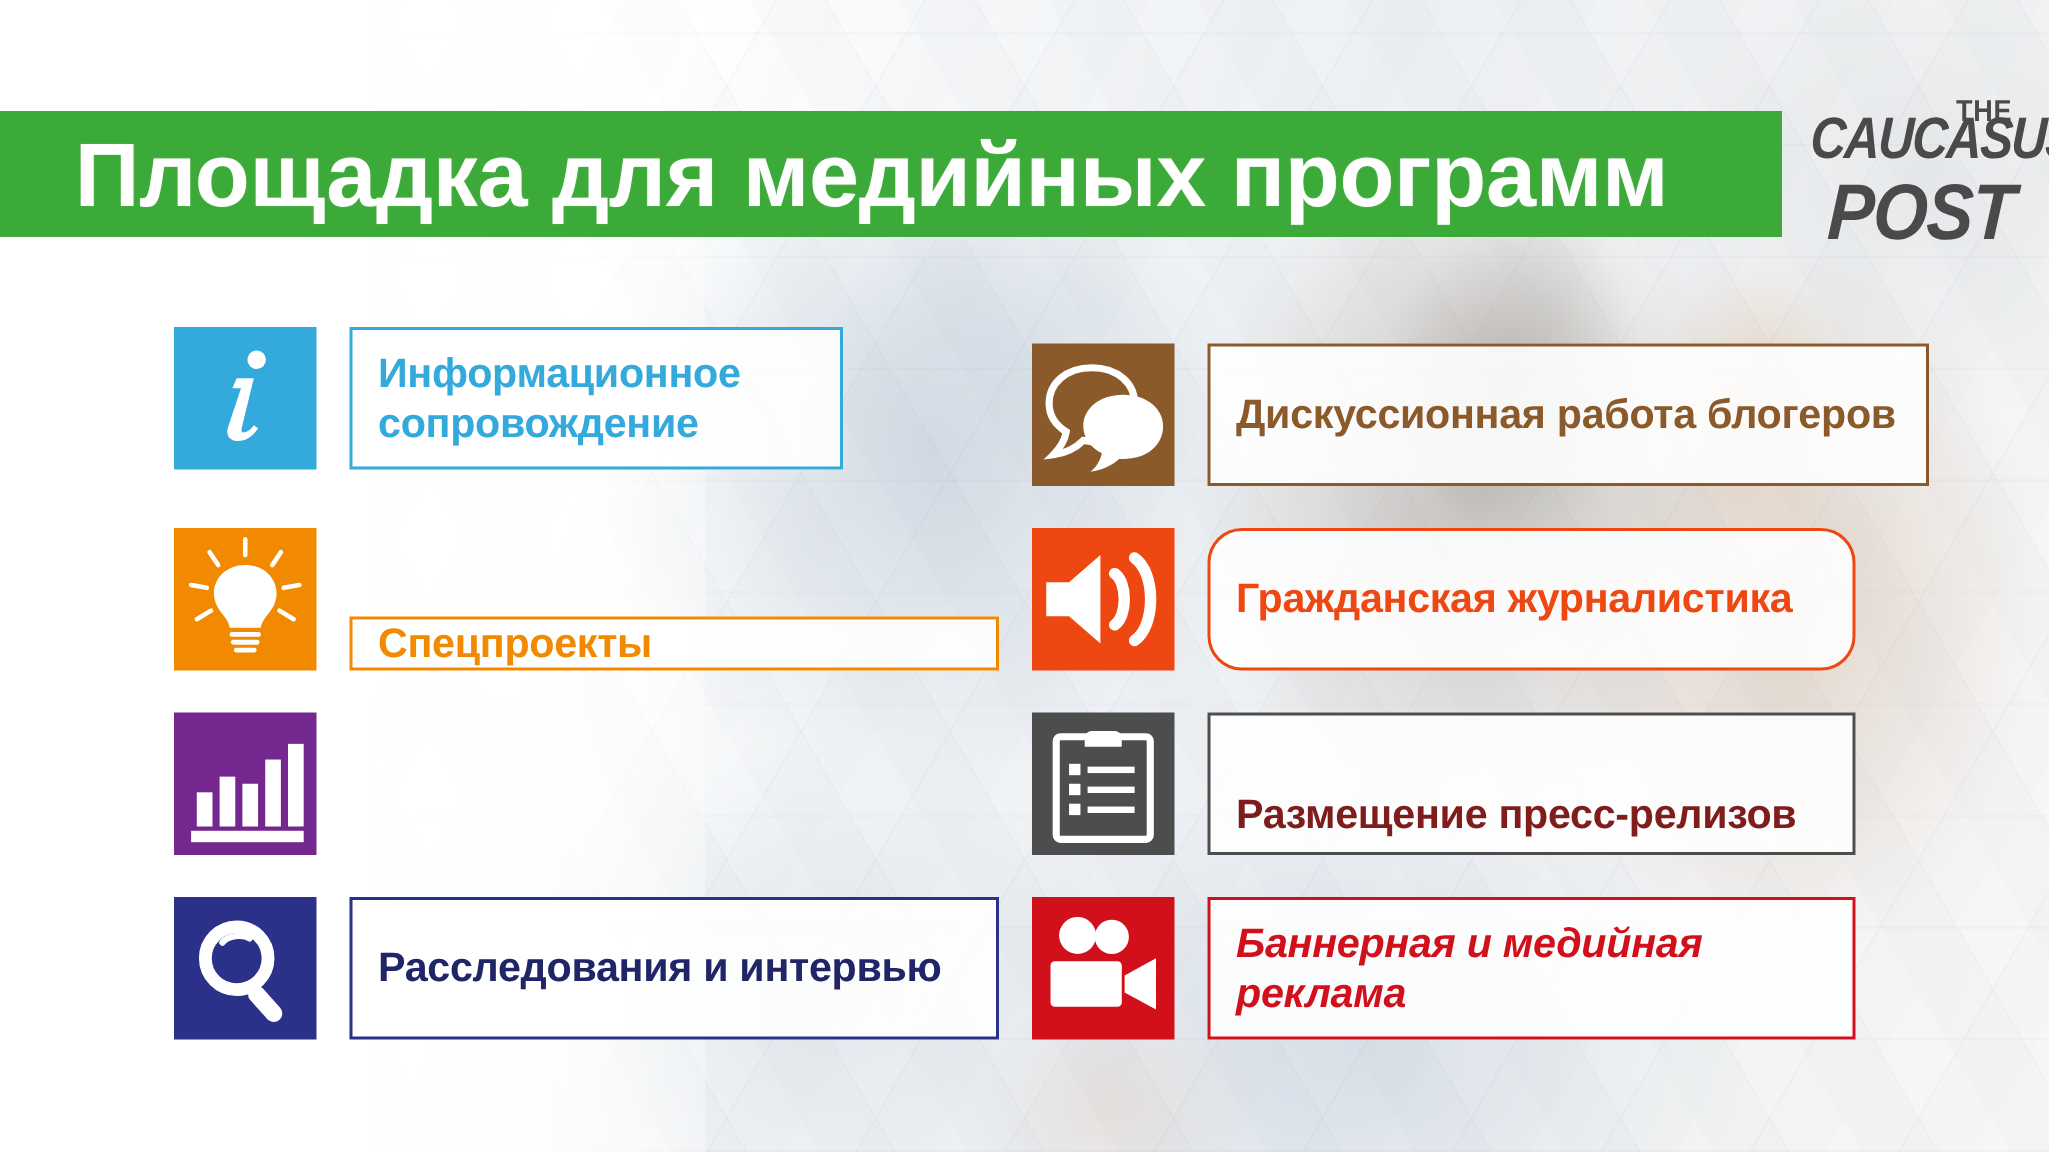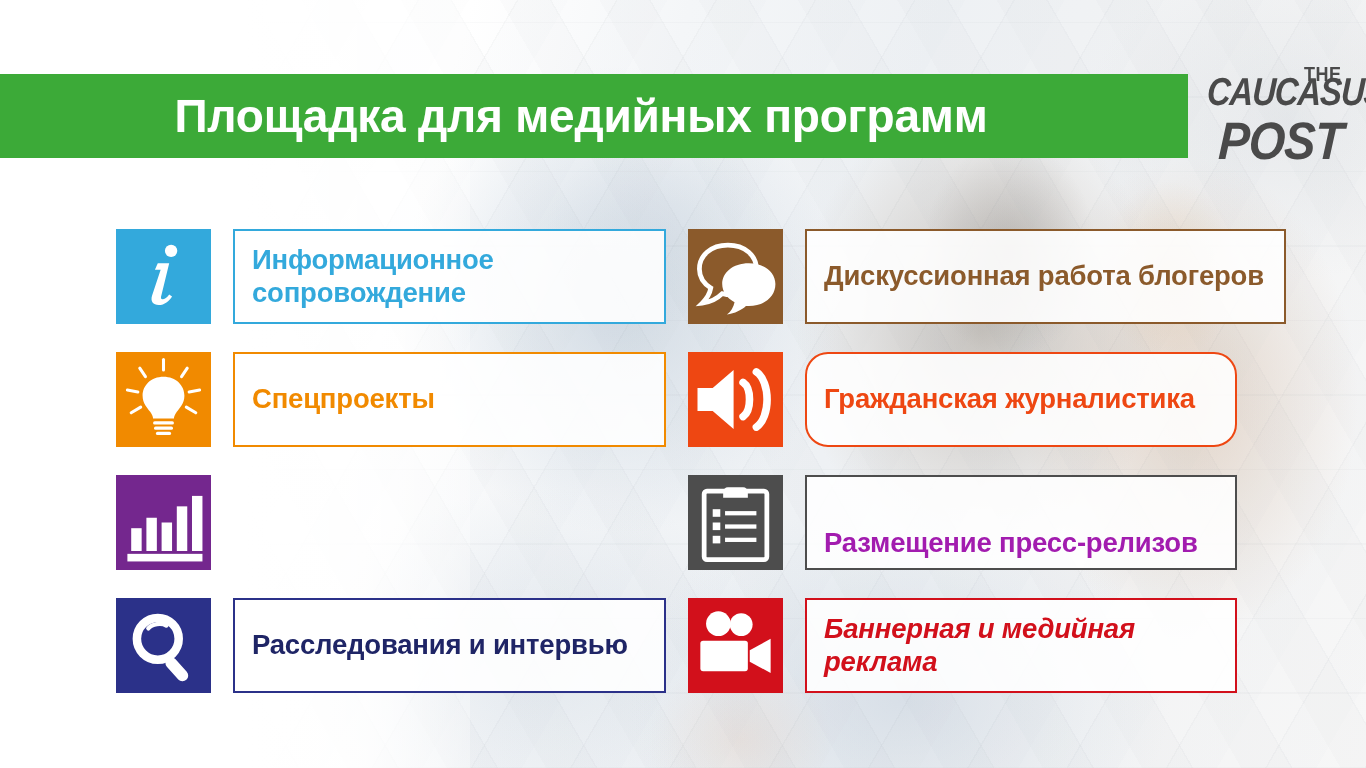--- a/index.html
+++ b/index.html
@@ -56,21 +56,21 @@
   }
 
   
   .title-band {
     position:absolute; left:0; top:74px; width:1188px; height:84px;
     background:#3CAA38;
     display:flex; align-items:center; justify-content:center;
   }
   .title-text {
     color:#ffffff;
-    font-size:46px;
+    font-size:60px;
     font-weight:bold;
     letter-spacing:-.2px;
     white-space:nowrap;
     padding-right:26px;
     text-shadow:0 0 1px rgba(255,255,255,.25);
   }
 
   
   .logo {
     position:absolute; left:1206px; top:66px; width:150px; height:100px;
@@ -148,32 +148,32 @@
 
   <div class="logo">
     <div class="logo-row1">
       <span class="logo-caucasus">CAUCASUS</span>
       <span class="logo-the">THE</span>
     </div>
     <span class="logo-post">POST</span>
   </div>
 
   <div id="cards-layer">
-      <div class="card white-fill" style="left: 116px; top: 229px; width: 550px;">
+      <div class="card white-fill" style="left: 116px; top: 218px; width: 446px;">
         <div class="icon-box" style="background: rgb(51, 169, 220);">
           <svg xmlns="http://www.w3.org/2000/svg" viewBox="0 0 100 100" width="95" height="95" class="icon-svg" fill="#fff">
             <circle cx="58" cy="23" r="6.5"></circle>
             <path d="M56 36 L44 36 C44 36 41 43 41 43 L47 43 L38 70 C36 76 39 80 45 80 C51 80 56 76 59 71 L56 69 C54 72 51 74 49 74 C47 74 47 72 48 69 Z"></path>
           </svg>
         </div>
         <div class="text-box" style="border-color: rgb(51, 169, 220);">
           <div class="label" style="color: rgb(51, 169, 220);">Информационное сопровождение</div>
         </div>
       </div>
-      <div class="card white-fill" style="left: 116px; top: 352px; width: 550px;">
+      <div class="card white-fill" style="left: 116px; top: 352px; width: 550px; align-items: flex-end;">
         <div class="icon-box" style="background: rgb(241, 138, 0);">
           <svg xmlns="http://www.w3.org/2000/svg" viewBox="0 0 100 100" width="95" height="95" class="icon-svg" fill="#fff">
         <path d="M50 26 C37 26 28 35 28 46 C28 54 33 59 36 63 C38 66 39 68 39 70 L61 70 C61 68 62 66 64 63 C67 59 72 54 72 46 C72 35 63 26 50 26 Z"></path>
         <rect x="39" y="73" width="22" height="3.4" rx="1.7"></rect>
         <rect x="40" y="78.5" width="20" height="3.4" rx="1.7"></rect>
         <rect x="42" y="84" width="16" height="3.4" rx="1.7"></rect>
         <g stroke="#fff" stroke-width="3.2" stroke-linecap="round">
           <line x1="50" y1="8" x2="50" y2="19"></line>
           <line x1="25" y1="17" x2="31" y2="26"></line>
           <line x1="75" y1="17" x2="69" y2="26"></line>
@@ -244,21 +244,21 @@
           <rect x="26" y="36" width="8" height="8"></rect>
               <rect x="39" y="38" width="33" height="4.5"></rect>
           <rect x="26" y="50" width="8" height="8"></rect>
               <rect x="39" y="52" width="33" height="4.5"></rect>
           <rect x="26" y="64" width="8" height="8"></rect>
               <rect x="39" y="66" width="33" height="4.5"></rect>
         </g>
           </svg>
         </div>
         <div class="text-box" style="border-color: rgb(77, 77, 77);">
-          <div class="label" style="color: #a21caf; margin-top: 42px;">Размещение пресс-релизов</div>
+          <div class="label" style="color: #7f1d1d; margin-top: 42px;">Размещение пресс-релизов</div>
         </div>
       </div>
       <div class="card white-fill" style="left: 688px; top: 598px; width: 549px; font-style: italic;">
         <div class="icon-box" style="background: rgb(210, 16, 27);">
           <svg xmlns="http://www.w3.org/2000/svg" viewBox="0 0 100 100" width="95" height="95" class="icon-svg" fill="#fff">
         <circle cx="32" cy="27" r="13"></circle>
             <circle cx="56" cy="28" r="12"></circle>
         <rect x="13" y="45" width="50" height="32" rx="3"></rect>
         <path d="M65 55 L87 43 L87 79 L65 67 Z"></path>
           </svg>

